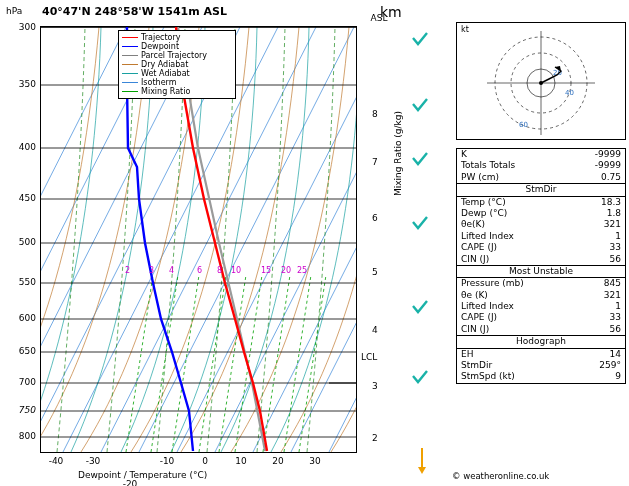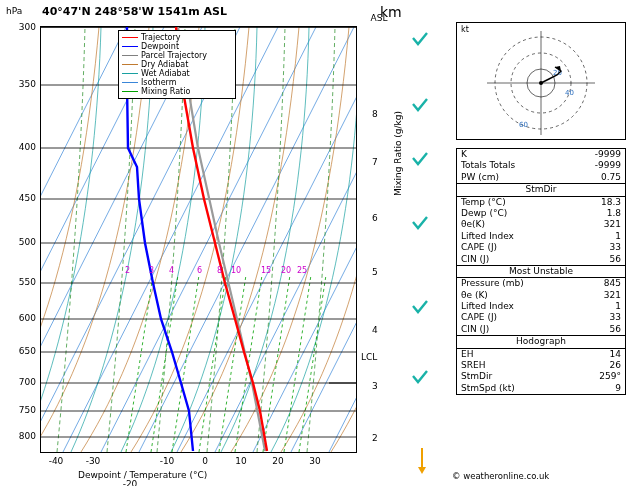--- a/index.html
+++ b/index.html
@@ -180,21 +180,21 @@
 
   <div class="ytick" style="left:2px;top:22px;">300</div>
   <div class="ytick" style="left:2px;top:79px;">350</div>
   <div class="ytick" style="left:2px;top:142px;">400</div>
   <div class="ytick" style="left:2px;top:193px;">450</div>
   <div class="ytick" style="left:2px;top:237px;">500</div>
   <div class="ytick" style="left:2px;top:277px;">550</div>
   <div class="ytick" style="left:2px;top:313px;">600</div>
   <div class="ytick" style="left:2px;top:346px;">650</div>
   <div class="ytick" style="left:2px;top:377px;">700</div>
-  <div class="ytick" style="left:2px;top:405px;">750</div>
+  <div class="ytick" style="left:2px;top:405px;font-style:italic;">750</div>
   <div class="ytick" style="left:2px;top:431px;">800</div>
 
   <div class="xtick" style="left:41px;top:456px;">-40</div>
   <div class="xtick" style="left:78px;top:456px;">-30</div>
   <div class="xtick" style="left:115px;top:479px;">-20</div>
   <div class="xtick" style="left:152px;top:456px;">-10</div>
   <div class="xtick" style="left:190px;top:456px;">0</div>
   <div class="xtick" style="left:226px;top:456px;">10</div>
   <div class="xtick" style="left:263px;top:456px;">20</div>
   <div class="xtick" style="left:300px;top:456px;">30</div>
@@ -330,24 +330,20 @@
         <span class="k">CIN (J)</span>
         <span class="v">56</span>
       </div>
 
       <div class="sechead">Hodograph</div>
       <div class="tr">
         <span class="k">EH</span>
         <span class="v">14</span>
       </div>
       <div class="tr">
-        <span class="k">SREH</span>
-        <span class="v">26</span>
-      </div>
-      <div class="tr">
         <span class="k">StmDir</span>
         <span class="v">259°</span>
       </div>
       <div class="tr">
         <span class="k">StmSpd (kt)</span>
         <span class="v">9</span>
       </div>
     </div>
   </div>
 

